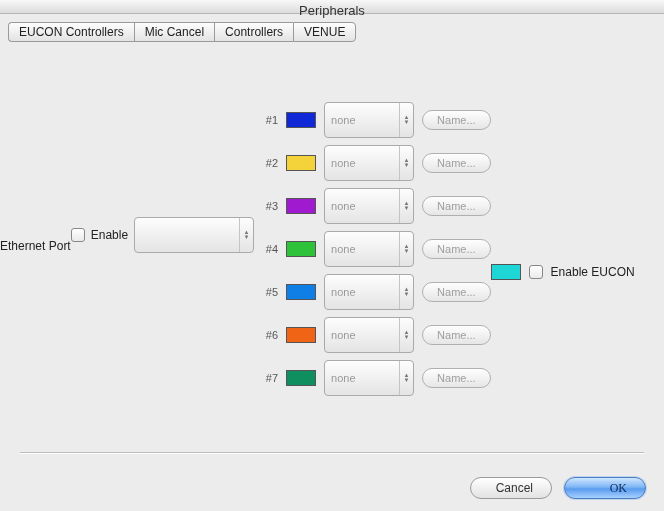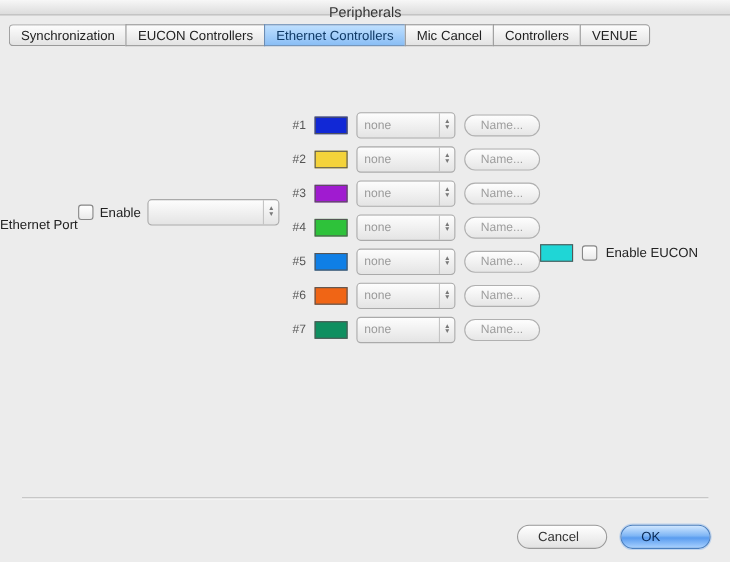--- a/index.html
+++ b/index.html
@@ -72,21 +72,21 @@
     width: 14px;
     height: 14px;
     border: 1px solid #888;
     border-radius: 3px;
     background: linear-gradient(#fff,#eaeaea);
   }
 
   .combo {
     display: inline-flex;
     align-items: center;
-    height: 24px;
+    height: 36px;
     border: 1px solid #aaa;
     border-radius: 4px;
     background: linear-gradient(#fdfdfd,#e4e4e4);
     color: #555;
     position: relative;
   }
   .combo.disabled { color: #9a9a9a; }
   .combo .val {
     padding: 0 6px;
     font-size: 11px;
@@ -167,44 +167,43 @@
     bottom: 12px;
     right: 18px;
     display: flex;
     gap: 12px;
   }
   .btn {
     min-width: 82px;
     height: 22px;
     padding: 0 18px;
     line-height: 20px;
-    text-align: left;
+    text-align: right;
     border-radius: 11px;
     font-size: 12px;
     border: 1px solid #9a9a9a;
     background: linear-gradient(#ffffff,#e2e2e2);
     color: #333;
     cursor: default;
   }
   .btn.default {
     border: 1px solid #4a7fbf;
     background: linear-gradient(#cfe6ff,#7fb6f5 45%,#5a9cef 55%,#a7d0ff);
     color: #0a2a55;
     box-shadow: 0 0 0 1px rgba(90,156,239,0.3);
+    font-family: Liberation Serif, serif;
   }
 </style>
 </head>
 <body>
 
 <div class="titlebar">Peripherals</div>
 
 <div class="tabbar">
-  <div class="tabseg">Synchronization</div>
   <div class="tabseg">EUCON Controllers</div>
-  <div class="tabseg selected">Ethernet Controllers</div>
   <div class="tabseg">Mic Cancel</div>
   <div class="tabseg">Controllers</div>
   <div class="tabseg">VENUE</div>
 </div>
 
 <div class="content">
   <div class="section-title">Ethernet Port</div>
 
   <div class="enable-row">
     <div class="checkbox"></div>

